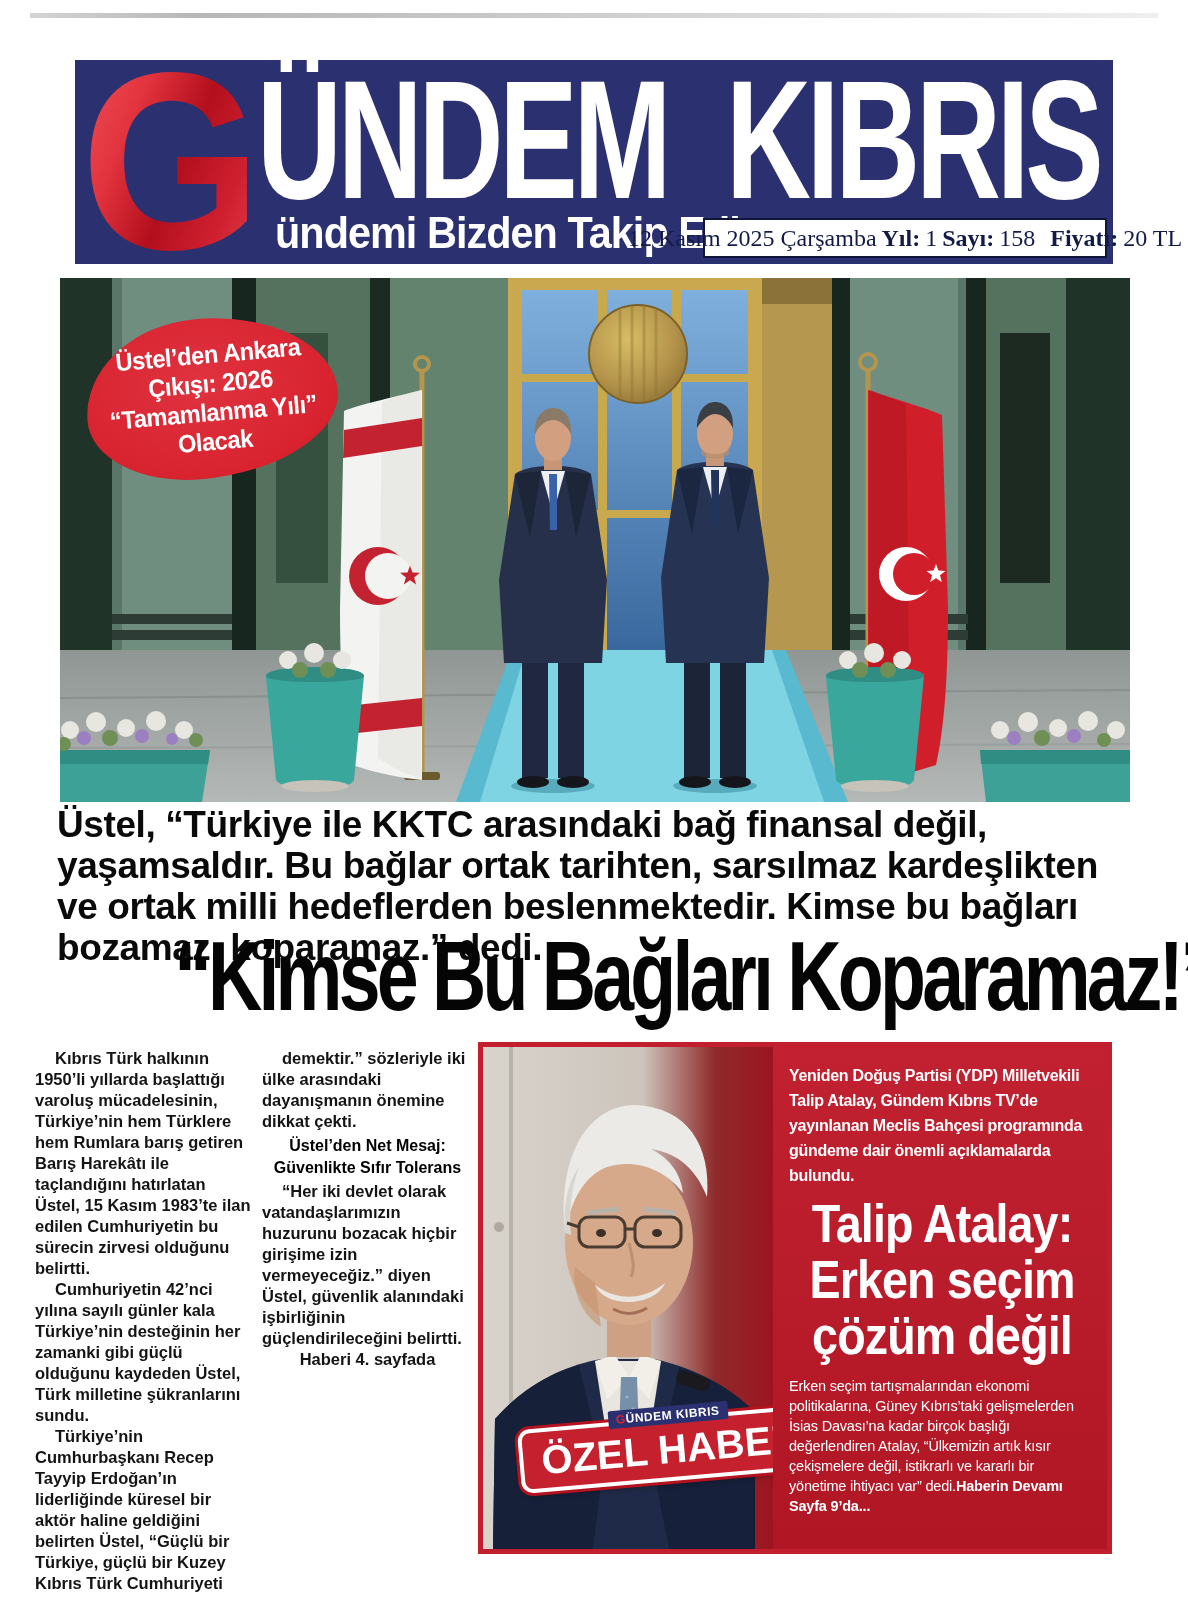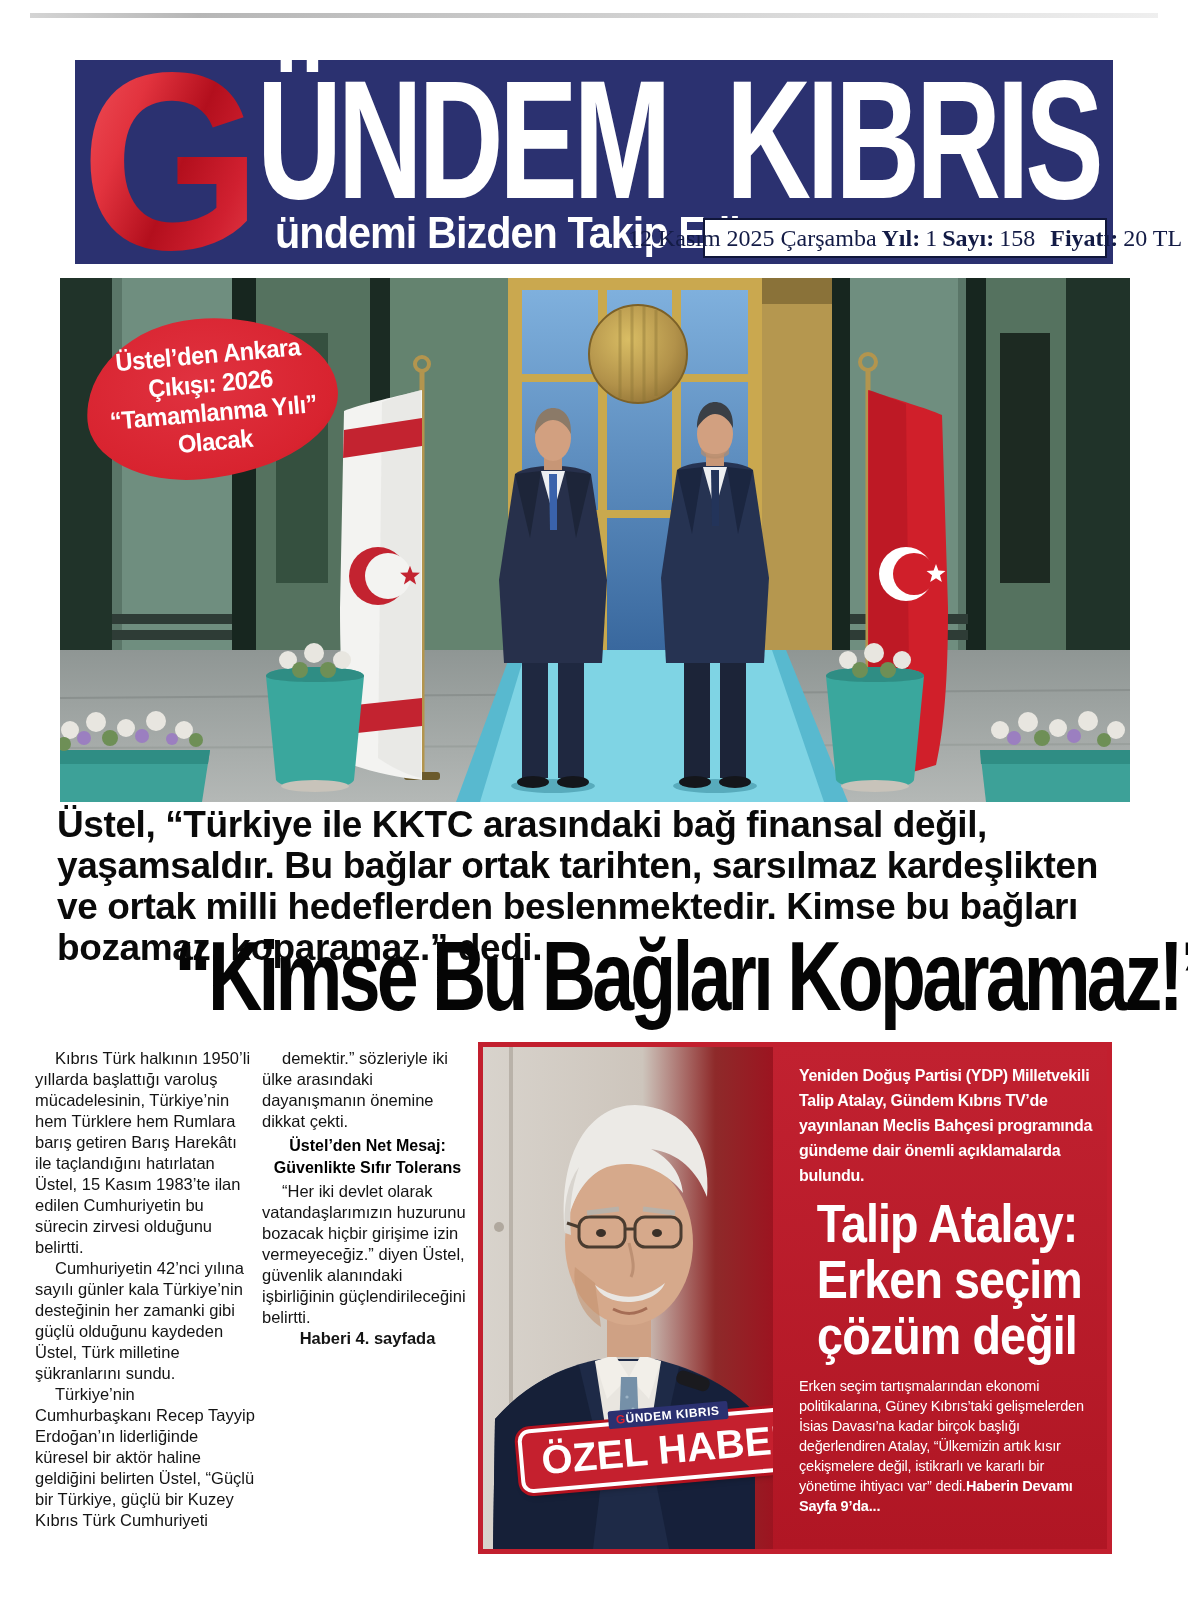--- a/index.html
+++ b/index.html
@@ -51,34 +51,34 @@
   
   .quote { position:absolute; left:57px; top:804px; width:1078px;
     font-size:37px; line-height:41px; font-weight:800; color:#0a0a0a;
     letter-spacing:-0.4px; }
   .headline { position:absolute; left:10px; top:926px; width:1168px; text-align:center; }
   .headline span { display:inline-block; font-size:99px; line-height:100px; font-weight:800;
     color:#050505; letter-spacing:-5px; transform:scaleX(.76); white-space:nowrap; }
 
   
   .col { position:absolute; top:1048px; color:#141414; }
-  .col p { font-size:16.5px; line-height:21px; text-indent:20px; margin:0; }
+  .col p { font-size:16.5px; line-height:21px; text-indent:20px; margin:0;font-weight:bold; }
   .col1 { left:35px; width:220px; }
   .col2 { left:262px; width:211px; }
   .subhead { font-size:16px; line-height:22px; font-weight:800; text-align:center;
     margin:3px 0 2px; color:#000; }
   .pagejump { font-weight:800; text-align:center; font-size:17.5px; margin-top:12px;
     text-indent:0 !important; }
 
   
   .feature { position:absolute; left:478px; top:1042px; width:634px; height:512px;
     background:linear-gradient(180deg,#c12130,#b01624); border:5px solid #c21f2e; display:flex; }
   .fphoto { position:relative; width:290px; height:100%; overflow:hidden; flex:none; }
   .fphoto svg { display:block; width:100%; height:100%; }
-  .fpanel { flex:1; padding:12px 12px 8px 26px; color:#fff; overflow:hidden; }
+  .fpanel { flex:1; padding:12px 12px 8px 16px; color:#fff; overflow:hidden; }
   .fintro { font-size:16px; line-height:25px; font-weight:700; letter-spacing:-0.3px;
     margin:4px 0 8px; }
   .fheadline { text-align:center; margin:8px 0 12px; }
   .fheadline div { font-size:53px; line-height:56px; font-weight:800; letter-spacing:-1px;
     transform:scaleX(.88); white-space:nowrap; }
   .fbody { font-size:14.5px; line-height:20px; letter-spacing:-0.2px; }
   .fbody b { font-weight:800; }
   .ozel-wrap { position:absolute; left:36px; top:370px; transform:rotate(-5deg); }
   .minitag { position:absolute; left:50%; top:-11px; transform:translateX(-50%);
     background:#2b3170; color:#fff; font-weight:800; font-size:12px; letter-spacing:.5px;

